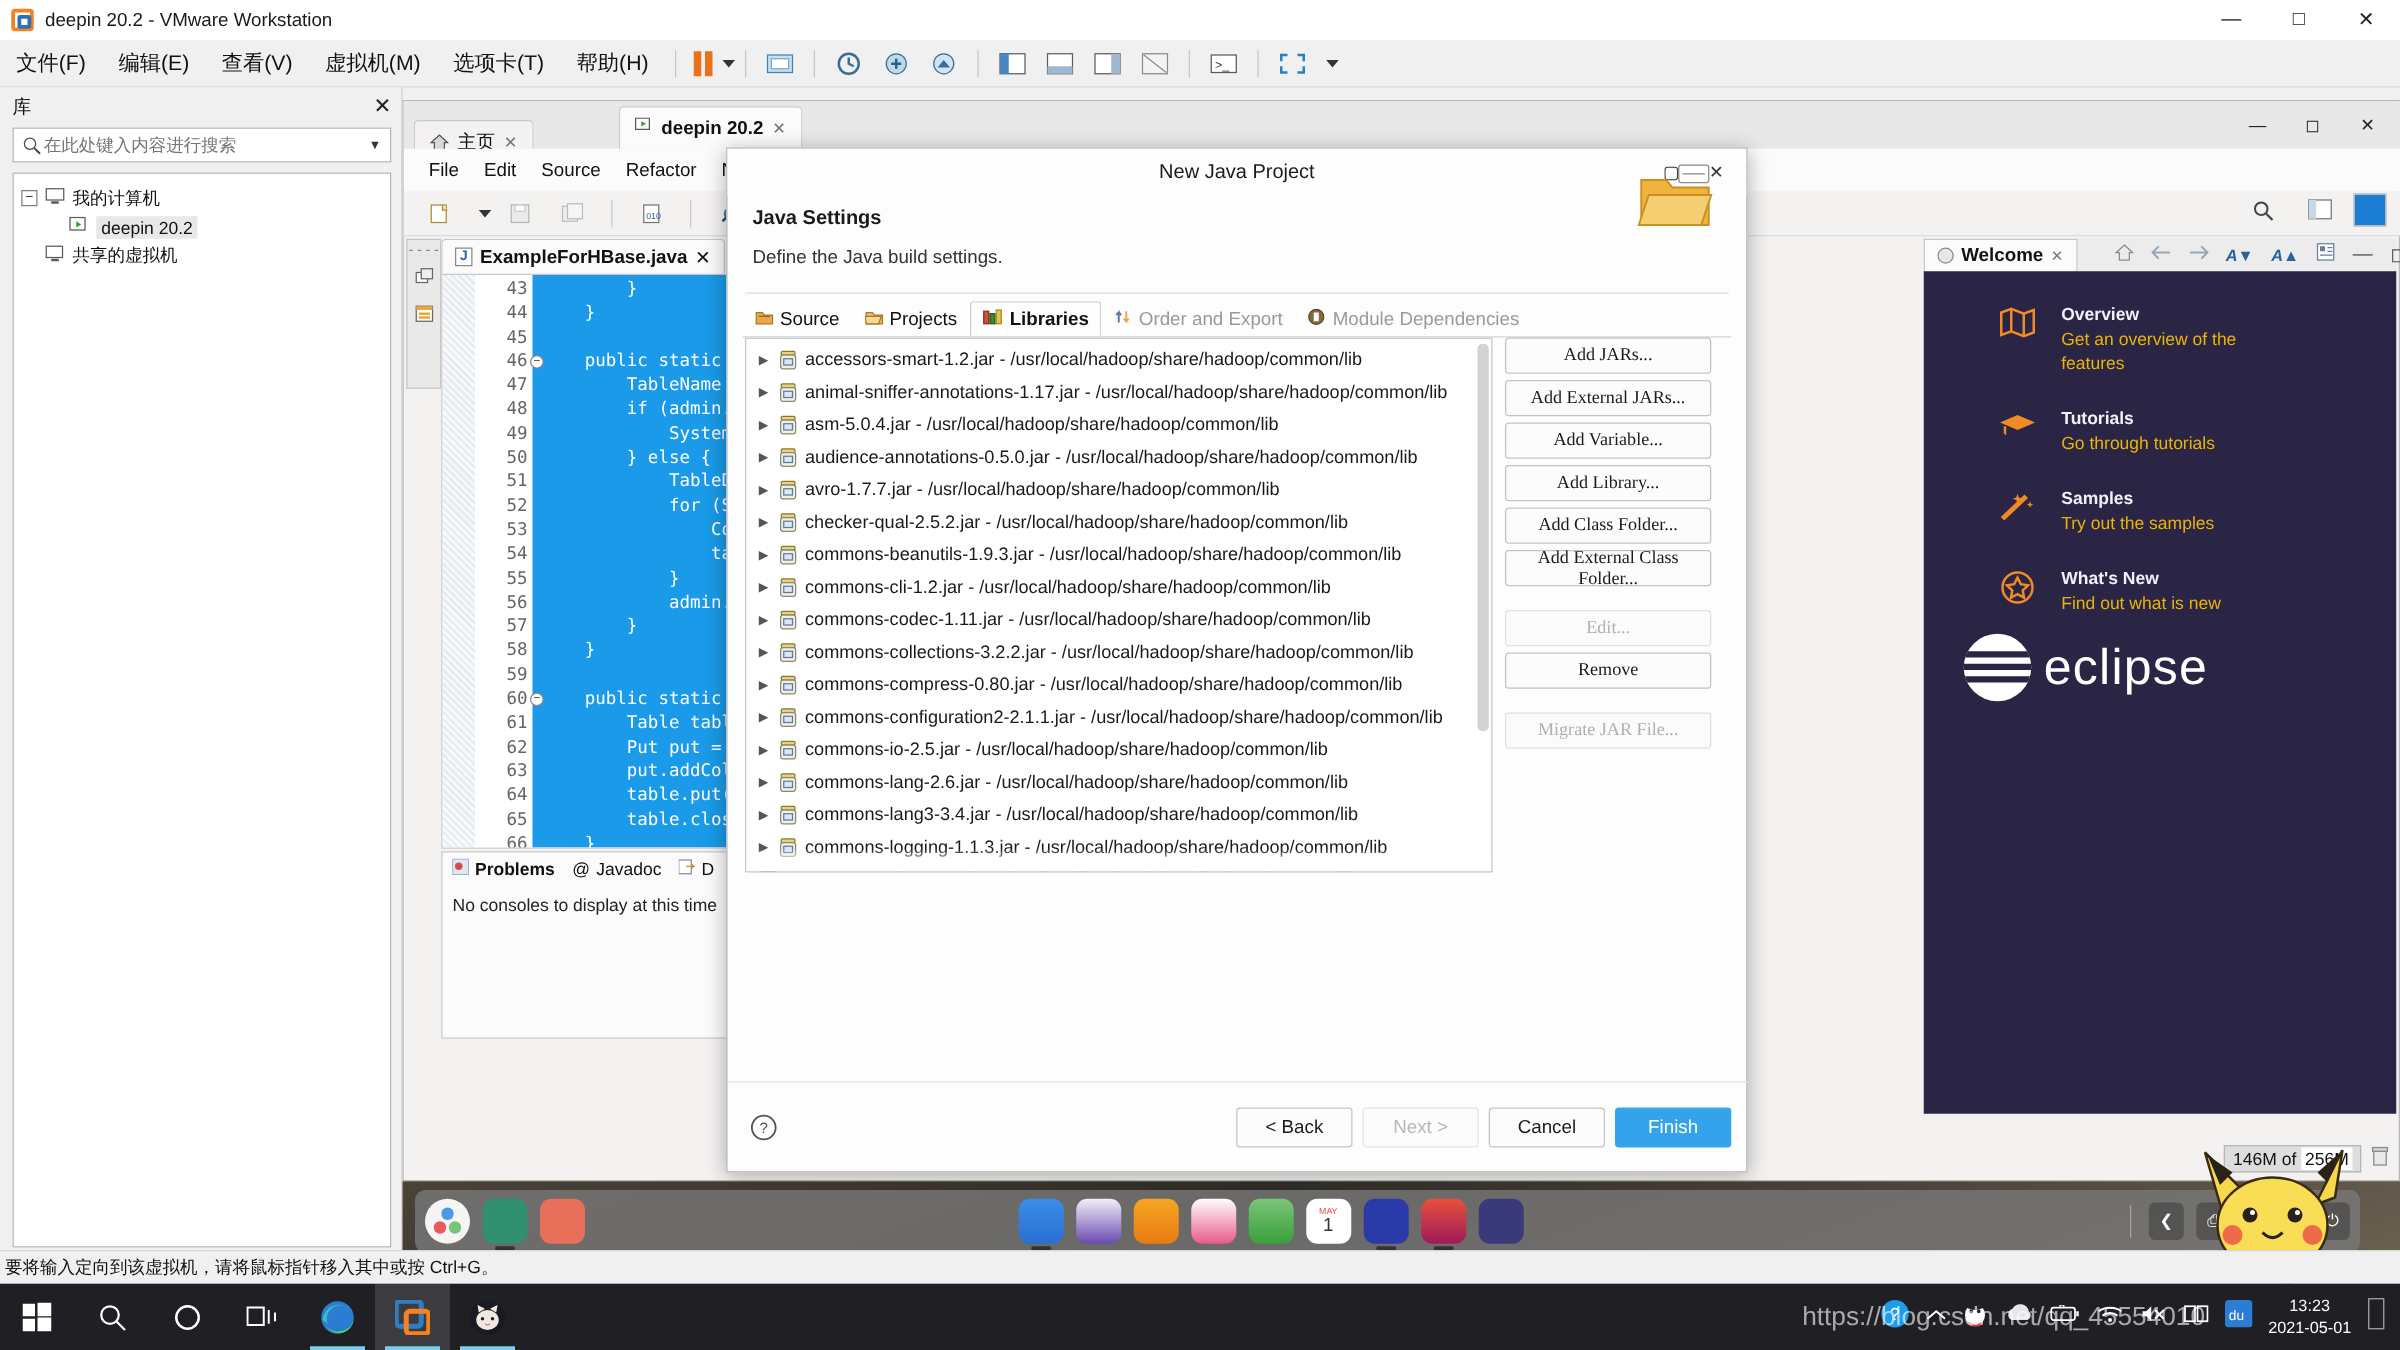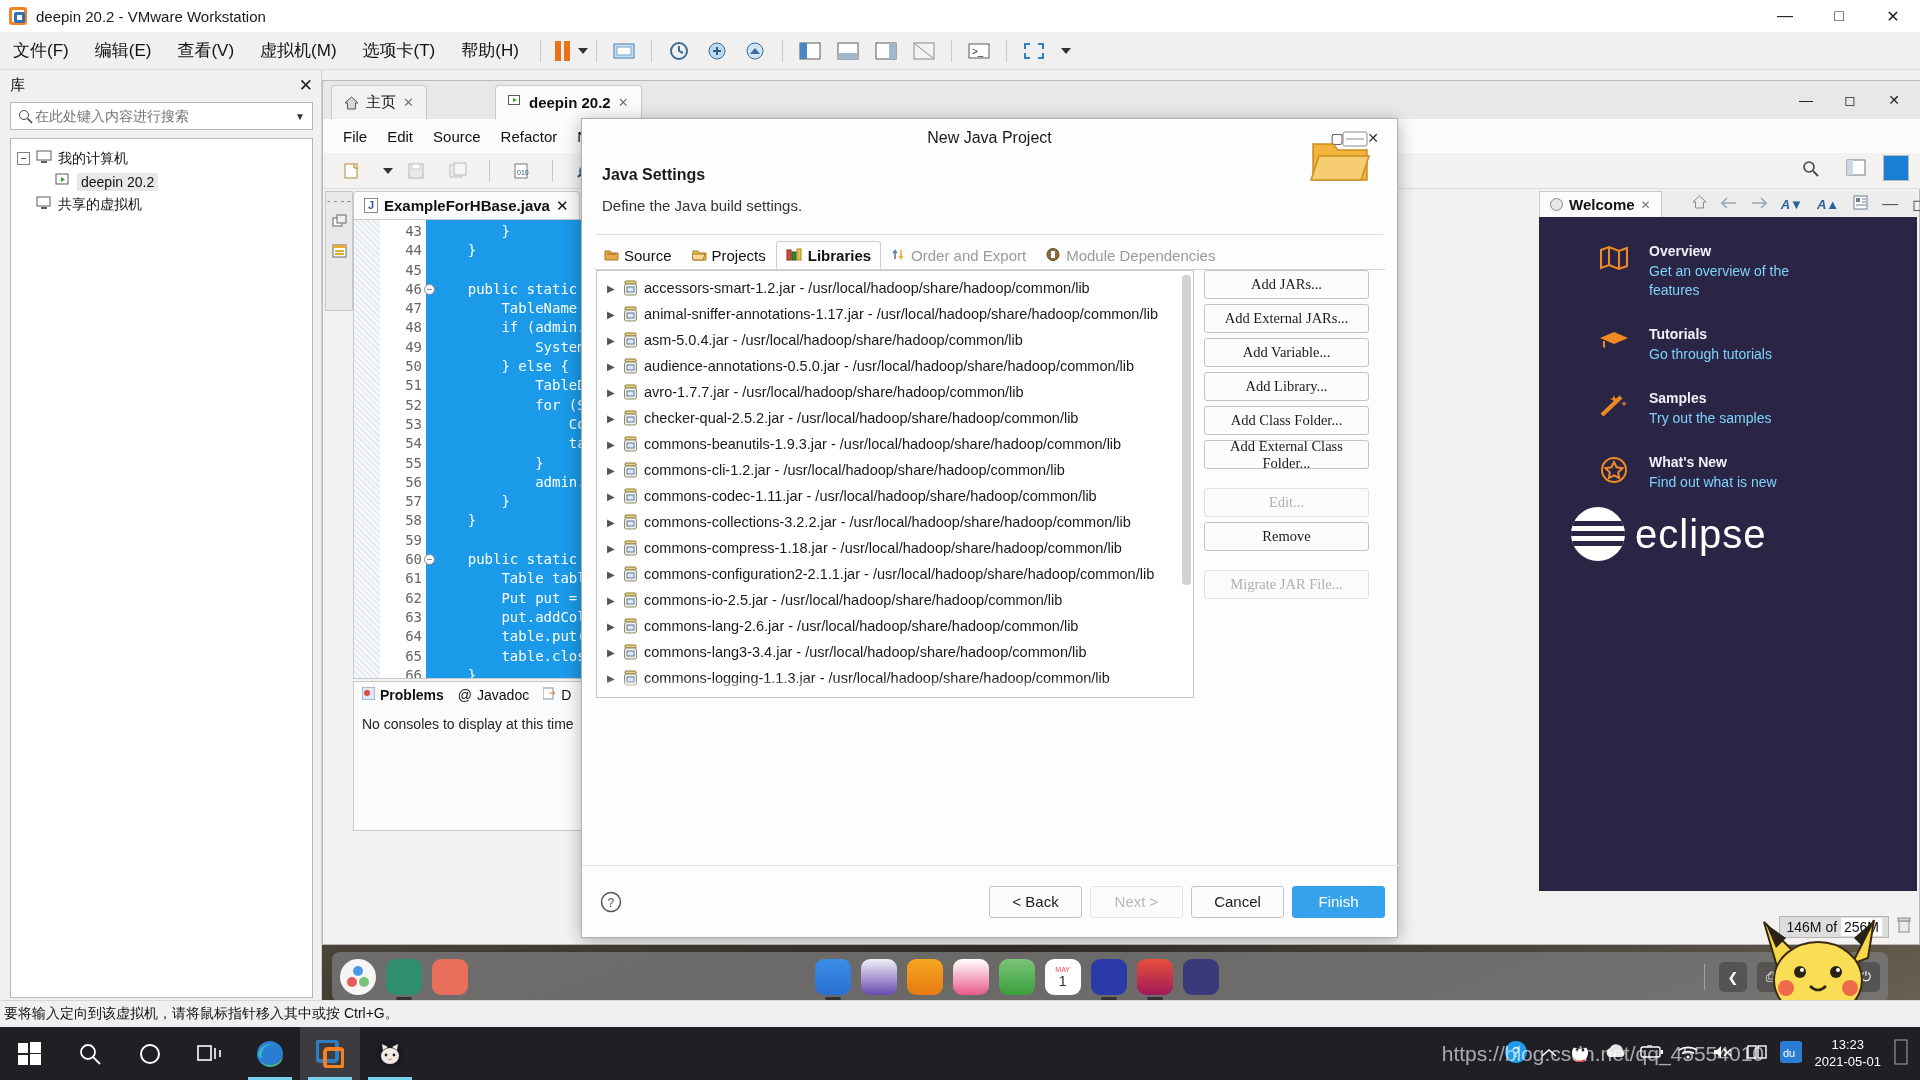--- a/index.html
+++ b/index.html
@@ -96,21 +96,21 @@
   .ecl-tabstrip {
     position: absolute; left: 0; top: 0; width: 1598px; height: 38px;
     background: #e8e8e8;
   }
   .ecl-tab {
     position: absolute; top: 4px; height: 34px; display: flex; align-items: center;
     gap: 7px; padding: 0 12px; font-size: 15px; color: #111;
     background: #f3f2f1; border: 1px solid #c9c9c9; border-bottom: none;
     border-radius: 4px 4px 0 0;
   }
-  .ecl-tab.home { left: 8px; }
+  .ecl-tab.home { left: 8px; margin-top: 11px; }
   .ecl-tab.active { left: 172px; background: #fbfbfb; font-weight: bold; }
   .ecl-tab .x { color: #777; font-size: 13px; }
   .home-ico { width: 15px; height: 14px; }
   .ecl-win-ctrl {
     position: absolute; right: 6px; top: 4px; display: flex; gap: 2px;
   }
   .ecl-win-ctrl div {
     width: 42px; height: 30px; display:flex;align-items:center;justify-content:center;
     font-size: 14px; color: #222;
   }
@@ -195,21 +195,21 @@
     font-size: 15px; font-weight: bold; color: #111;
   }
   .wt-dot { width: 13px; height: 13px; border-radius: 50%; background: #e7e7e7; border:1px solid #8a8a8a;}
   .welcome-toolicons { display:flex; align-items:center; gap: 14px; margin-left: 30px; }
   .welcome-body {
     height: 674px; background: #2a2544; padding: 26px 0 0 60px; position: relative;
   }
   .wrow { display: flex; gap: 20px; margin-bottom: 26px; }
   .wrow .wico { width: 30px; height: 30px; flex: none; margin-top: 2px;}
   .wrow .wtitle { font-size: 14px; font-weight: bold; color: #f2f0fa; margin-bottom: 3px;}
-  .wrow .wsub { font-size: 14px; color: #7dd3fc; line-height: 1.35; max-width: 150px;}
+  .wrow .wsub { font-size: 14px; color: #eab308; line-height: 1.35; max-width: 150px;}
   .eclipse-logo {
     position: absolute; left: 32px; top: 290px; display: flex; align-items: center; gap: 10px;
   }
   .ecl-moon { width: 54px; height: 54px; border-radius: 50%;
     background: #fff; position: relative; overflow: hidden; }
   .ecl-moon .b { position: absolute; left: 0; width: 120%; height: 5px; background:#2a2544; }
   .ecl-wordmark { font-size: 40px; color: #ffffff; letter-spacing: 1px; }
 
   
   .mid-panel {
@@ -988,21 +988,21 @@
                 </svg></span>
               <span class="jar-text">commons-collections-3.2.2.jar - /usr/local/hadoop/share/hadoop/common/lib</span>
             </div>
             <div class="jar-row">
               <span class="jar-arrow">▶</span>
               <span class="jar-ico"><svg width="15" height="16" viewBox="0 0 15 16">
                   <rect x="2" y="1" width="11" height="3" rx="1" fill="#e8d089" stroke="#8a7a2a"></rect>
                   <rect x="1.5" y="4" width="12" height="11" rx="2" fill="#f2efe2" stroke="#8a8a6a"></rect>
                   <rect x="4" y="7" width="7" height="5" fill="#dfe7f2" stroke="#5a7aa8"></rect>
                 </svg></span>
-              <span class="jar-text">commons-compress-1.18.jar - /usr/local/hadoop/share/hadoop/common/lib</span>
+              <span class="jar-text">commons-compress-0.80.jar - /usr/local/hadoop/share/hadoop/common/lib</span>
             </div>
             <div class="jar-row">
               <span class="jar-arrow">▶</span>
               <span class="jar-ico"><svg width="15" height="16" viewBox="0 0 15 16">
                   <rect x="2" y="1" width="11" height="3" rx="1" fill="#e8d089" stroke="#8a7a2a"></rect>
                   <rect x="1.5" y="4" width="12" height="11" rx="2" fill="#f2efe2" stroke="#8a8a6a"></rect>
                   <rect x="4" y="7" width="7" height="5" fill="#dfe7f2" stroke="#5a7aa8"></rect>
                 </svg></span>
               <span class="jar-text">commons-configuration2-2.1.1.jar - /usr/local/hadoop/share/hadoop/common/lib</span>
             </div>

